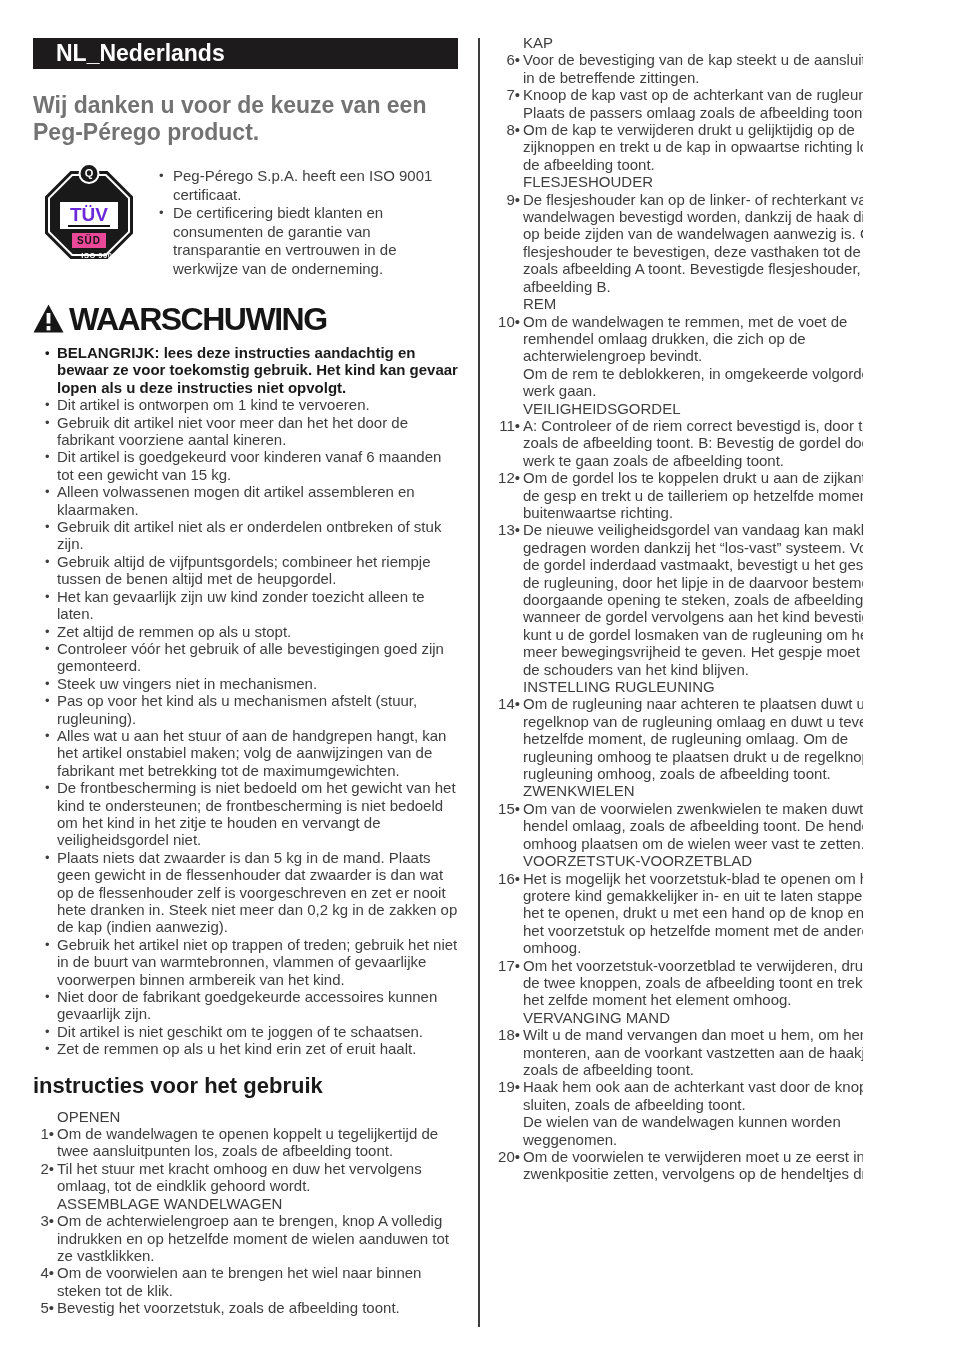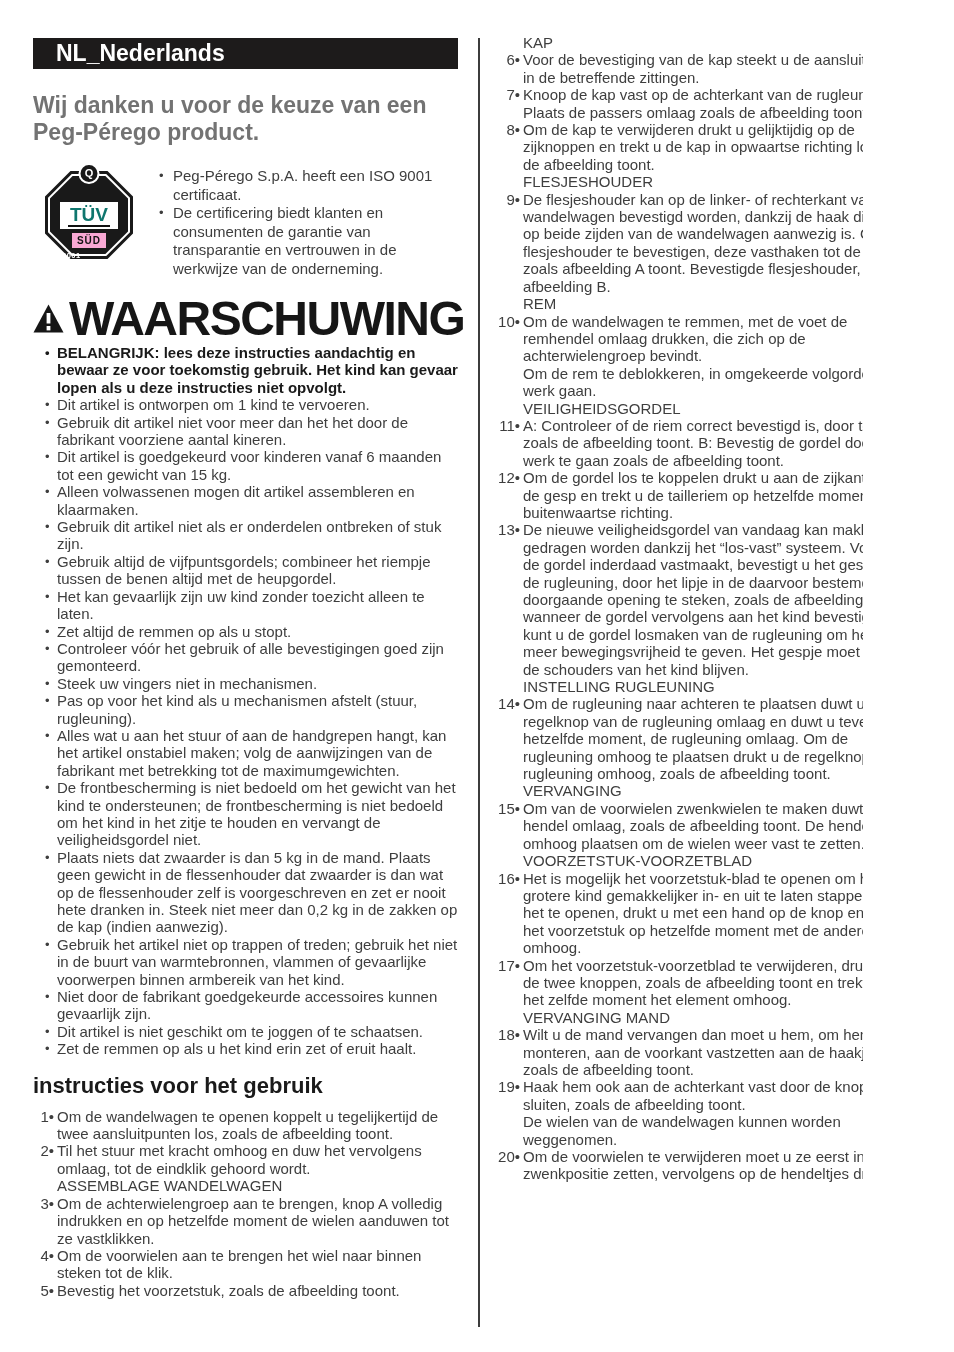--- a/index.html
+++ b/index.html
@@ -22,31 +22,31 @@
   .tuv-logo{position:relative;width:88px;height:98px;margin-left:12px;flex:none;}
   .oct{position:absolute;clip-path:polygon(29% 0,71% 0,100% 29%,100% 71%,71% 100%,29% 100%,0 71%,0 29%);}
   .oct-outer{left:0;top:8px;width:88px;height:88px;background:#191919;}
   .oct-ring{left:3px;top:11px;width:82px;height:82px;background:#fff;}
   .oct-inner{left:5px;top:13px;width:78px;height:78px;background:#191919;}
   .q-mark{position:absolute;top:0;left:50%;transform:translateX(-50%);width:17px;height:17px;
           background:#191919;border:2px solid #fff;border-radius:50%;color:#fff;
           font-size:11px;font-weight:bold;text-align:center;line-height:17px;z-index:3;}
   .tuv-band{position:absolute;left:15px;top:39px;width:58px;height:27px;background:#fff;
             display:flex;align-items:center;justify-content:center;z-index:2;}
-  .tuv-band span{font-size:19px;font-weight:bold;color:#0f766e;line-height:19px;
+  .tuv-band span{font-size:19px;font-weight:bold;color:#6d28d9;line-height:19px;
                  border-bottom:2.5px solid #111;padding:0 2px 1px 2px;}
-  .sud-box{position:absolute;left:27px;top:70px;width:34px;height:15px;background:#f9a8d4;color:#111;
+  .sud-box{position:absolute;left:27px;top:70px;width:34px;height:15px;background:#ec4899;color:#111;
            font-size:10px;font-weight:bold;text-align:center;line-height:15px;letter-spacing:1px;z-index:2;}
-  .iso-text{position:absolute;left:0;right:4px;top:88px;text-align:left;color:#fff;
+  .iso-text{position:absolute;left:0;right:16px;top:88px;text-align:right;color:#fff;
             font-size:7.5px;font-weight:bold;letter-spacing:0.5px;z-index:2;}
   .cert-bullets{flex:1;margin:4px 0 0 26px;padding:0;list-style:none;font-size:15px;line-height:18.5px;}
 
   
   .warn-title{display:flex;align-items:center;gap:5px;margin-top:22px;color:#161616;}
-  .warn-title .wt{font-size:48px;font-weight:bold;letter-spacing:-1.5px;line-height:38px;}
+  .warn-title .wt{font-size:32px;font-weight:bold;letter-spacing:-1.5px;line-height:38px;}
   .warn-icon{flex:none;margin-top:2px;}
   .warn-list{margin:6px 0 0 0;padding:0;list-style:none;font-size:15px;line-height:17.4px;}
 
   
   .b-item{display:flex;}
   .b-item .dot{flex:none;width:12px;padding-left:12px;font-size:13px;}
   .cert-bullets .b-item .dot{padding-left:0;width:14px;}
   .b-item .txt{flex:1;}
   .b-item.bold{font-weight:bold;color:#1a1a1a;}
 
@@ -185,20 +185,21 @@
   </li>
         <li class="b-item">
     <span class="dot">•</span>
     <span class="txt">Zet de remmen op als u het kind erin zet of eruit haalt.</span>
   </li>
       </ul>
 
     <h2 class="usage-heading">instructies voor het gebruik</h2>
 
     <div class="rows">
+        <div class="sec-header">OPENEN</div>
         <div class="num-row">
     <span class="num">1•</span>
     <span class="txt">Om de wandelwagen te openen koppelt u tegelijkertijd de twee aansluitpunten los, zoals de afbeelding toont.</span>
   </div>
         <div class="num-row">
     <span class="num">2•</span>
     <span class="txt">Til het stuur met kracht omhoog en duw het vervolgens omlaag, tot de eindklik gehoord wordt.</span>
   </div>
         <div class="sec-header">ASSEMBLAGE WANDELWAGEN</div>
         <div class="num-row">
@@ -255,21 +256,21 @@
   </div>
         <div class="num-row">
     <span class="num">13•</span>
     <span class="txt">De nieuwe veiligheidsgordel van vandaag kan makkelijker gedragen worden dankzij het “los-vast” systeem. Voordat u de gordel inderdaad vastmaakt, bevestigt u het gespje aan de rugleuning, door het lipje in de daarvoor bestemde doorgaande opening te steken, zoals de afbeelding toont; wanneer de gordel vervolgens aan het kind bevestigd is kunt u de gordel losmaken van de rugleuning om het kind meer bewegingsvrijheid te geven. Het gespje moet onder de schouders van het kind blijven.</span>
   </div>
         <div class="sec-header">INSTELLING RUGLEUNING</div>
         <div class="num-row">
     <span class="num">14•</span>
     <span class="txt">Om de rugleuning naar achteren te plaatsen duwt u de regelknop van de rugleuning omlaag en duwt u tevens, op hetzelfde moment, de rugleuning omlaag. Om de rugleuning omhoog te plaatsen drukt u de regelknop van de rugleuning omhoog, zoals de afbeelding toont.</span>
   </div>
-        <div class="sec-header">VERVANGING</div>
+        <div class="sec-header">ZWENKWIELEN</div>
         <div class="num-row">
     <span class="num">15•</span>
     <span class="txt">Om van de voorwielen zwenkwielen te maken duwt u de hendel omlaag, zoals de afbeelding toont. De hendel omhoog plaatsen om de wielen weer vast te zetten.</span>
   </div>
         <div class="sec-header">VOORZETSTUK-VOORZETBLAD</div>
         <div class="num-row">
     <span class="num">16•</span>
     <span class="txt">Het is mogelijk het voorzetstuk-blad te openen om het grotere kind gemakkelijker in- en uit te laten stappen. Om het te openen, drukt u met een hand op de knop en draait u het voorzetstuk op hetzelfde moment met de andere hand omhoog.</span>
   </div>
         <div class="num-row">

